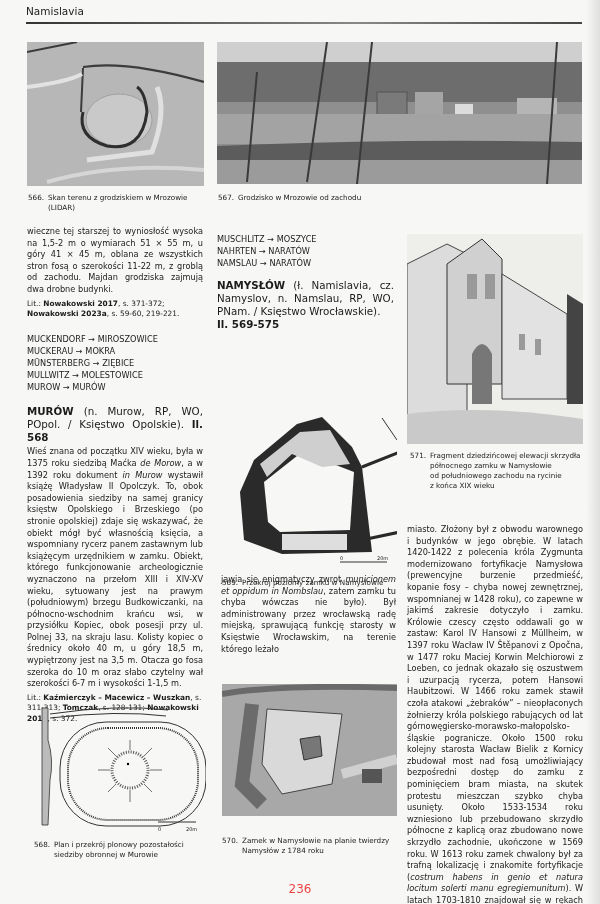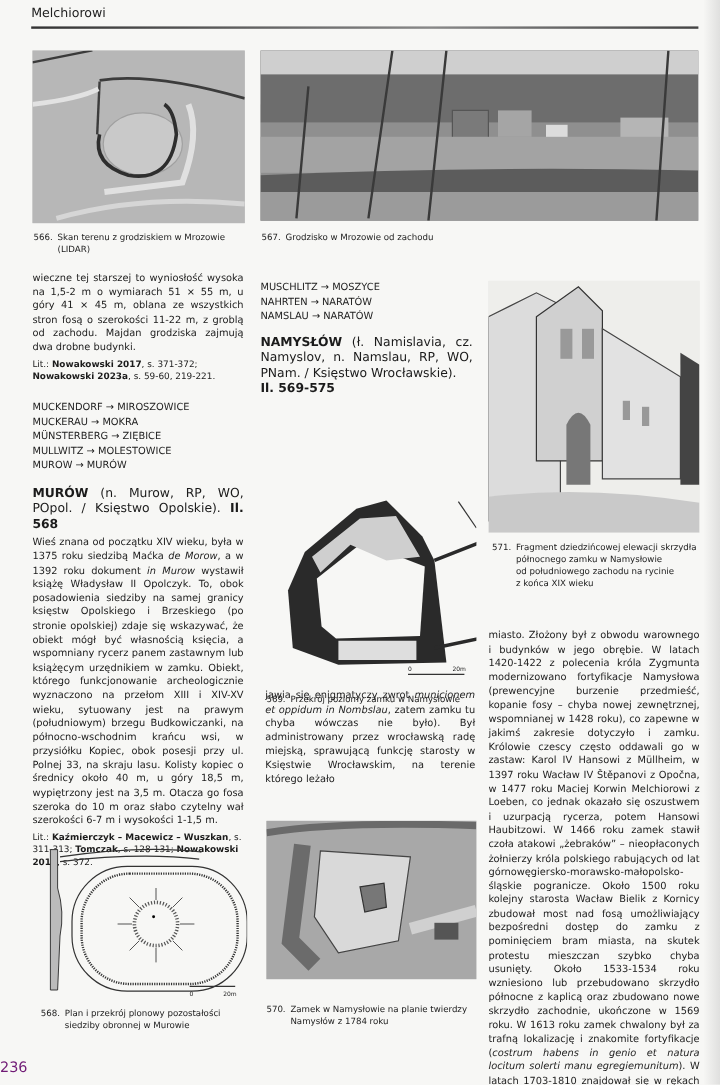--- a/index.html
+++ b/index.html
@@ -11,27 +11,27 @@
   .cap{font-size:7.2px;line-height:10px;color:#222;}
   .cap .num{display:inline-block;width:20px;}
   .cap .ind{padding-left:20px;display:block;}
   .col{font-size:8.2px;line-height:11.6px;text-align:justify;color:#1b1b1b;}
   .col p{margin:0;}
   .lit{font-size:7.4px;line-height:10.4px;margin-top:3px !important;text-align:left;}
   .xref{font-size:8.2px;line-height:12px;color:#222;}
   .entry-head{font-size:10.3px;line-height:13px;margin:6px 0 2px;font-weight:normal;}
   .entry-head b{font-weight:bold;}
   i{font-style:italic;}
-  .page-number{left:0;width:600px;top:882px;font-size:12px;color:#701a75;}
+  .page-number{left:0;width:600px;top:882px;text-align:center;font-size:12px;color:#ef4444;}
   .shade-right{right:0;top:0;width:14px;height:904px;background:linear-gradient(90deg,rgba(255,255,255,0),rgba(200,200,200,.5));}
 </style>
 </head>
 <body>
 
-<div class="abs running-head">Melchiorowi</div>
+<div class="abs running-head">Namislavia</div>
 <div class="abs head-rule"></div>
 
 <div class="abs img" style="left:27px;top:42px;width:177px;height:144px;background:#b9b9b9;">
   <svg width="177" height="144" viewBox="0 0 177 144">
     <rect width="177" height="144" fill="#b7b7b7"></rect>
     <path d="M0 10 Q30 4 50 0" stroke="#3a3a3a" stroke-width="2" fill="none"></path>
     <path d="M56 25 Q100 18 177 40" stroke="#3c3c3c" stroke-width="2.2" fill="none"></path>
     <path d="M56 26 L54 70" stroke="#3c3c3c" stroke-width="2" fill="none"></path>
     <path d="M0 45 Q40 40 55 32" stroke="#e2e2e2" stroke-width="4" fill="none"></path>
     <path d="M130 45 Q140 70 125 110 L60 118" stroke="#e0e0e0" stroke-width="5" fill="none"></path>

